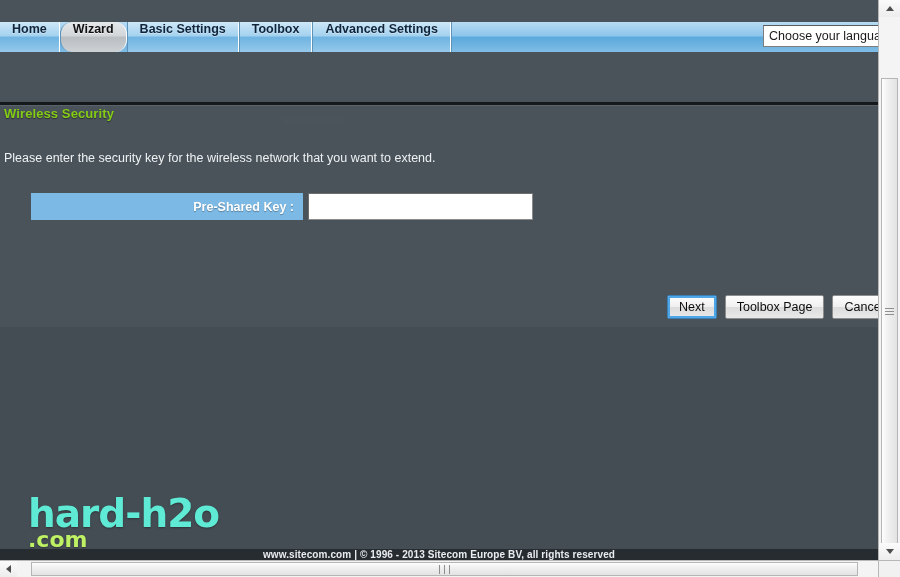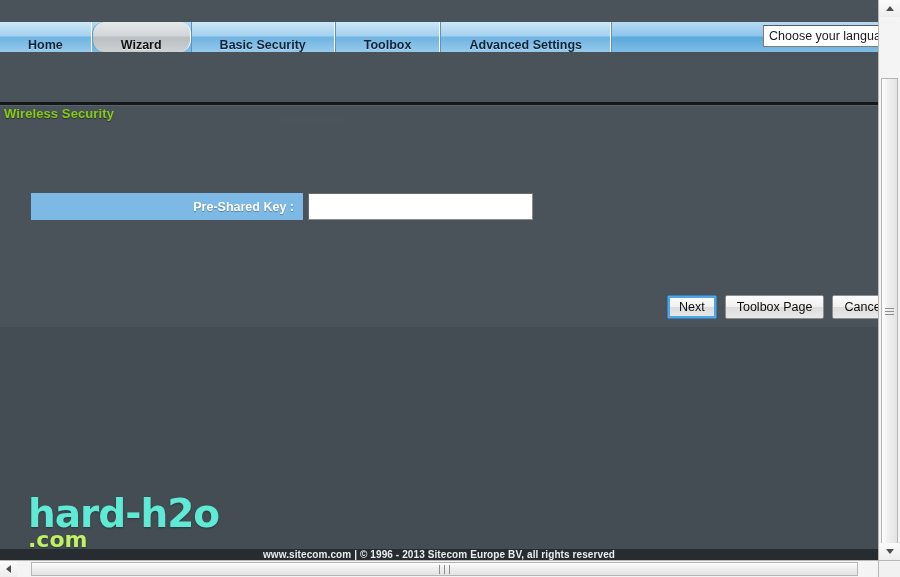--- a/index.html
+++ b/index.html
@@ -41,23 +41,23 @@
     width: 878px;
     height: 30px;
     background: linear-gradient(to bottom, #b7dbf3 0%, #8ec6ec 45%, #5ba9dd 52%, #7fbde5 100%);
     box-sizing: border-box;
     display: flex;
     align-items: stretch;
   }
   .tab {
     position: relative;
     display: flex;
-    align-items: flex-end;
-    justify-content: center;
-    padding: 0 28px;
+    align-items: flex-start;
+    justify-content: center;
+    padding: 0 12px;
     font-size: 12.5px;
     font-weight: bold;
     color: #10243a;
     background: linear-gradient(to bottom, #cde7f7 0%, #a5d2ef 45%, #6fb4e2 52%, #96c9ea 100%);
     border-right: 1px solid #ffffff;
     border-left: 1px solid #5d93b8;
     cursor: default;
     white-space: nowrap;
     text-shadow: 0 1px 0 rgba(255,255,255,.35);
   }
@@ -411,40 +411,41 @@
   <div class="top-strip"></div>
 
   <div class="tabbar">
     <div class="tab">
         <span>Home</span>
       </div>
     <div class="tab active">
         <span>Wizard</span>
       </div>
     <div class="tab">
-        <span>Basic Security</span>
+        <span>Basic Settings</span>
       </div>
     <div class="tab">
         <span>Toolbox</span>
       </div>
     <div class="tab">
         <span>Advanced Settings</span>
       </div>
     <div class="tabbar-fill"></div>
   </div>
 
   <div class="lang-wrap">
     <div class="lang-select">Choose your language</div>
   </div>
 
   <div class="header-gap"></div>
   <div class="divider"></div>
 
   <div class="content">
     <div class="page-title">Wireless Security</div>
+    <div class="page-desc">Please enter the security key for the wireless network that you want to extend.</div>
 
     <div class="form-row">
       <div class="field-label">Pre-Shared Key :</div>
       <div class="field-spacer"></div>
       <input class="field-input" type="text" placeholder="" style="">
     </div>
     <div class="blur-value">
       <span>············</span>
     </div>
 

